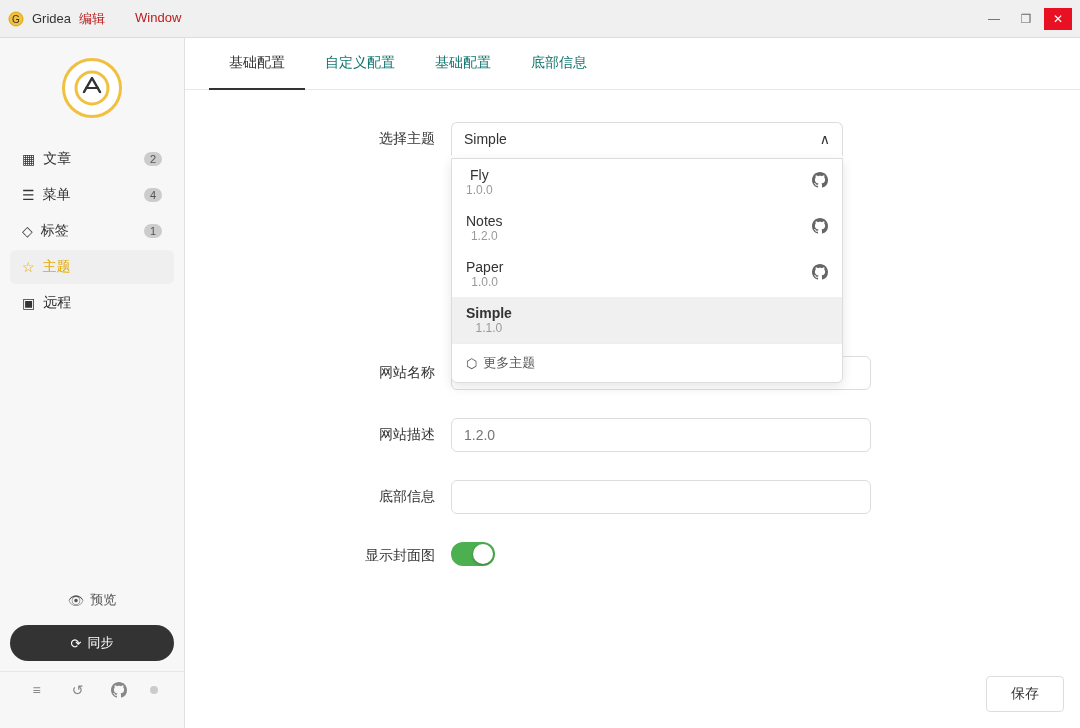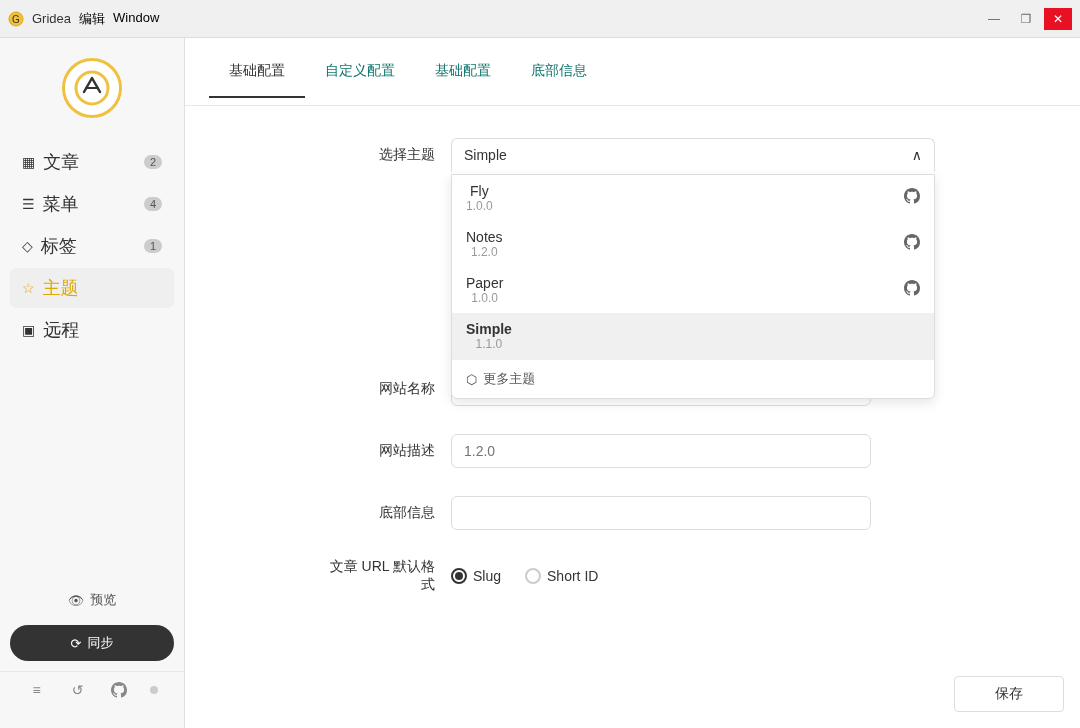--- a/index.html
+++ b/index.html
@@ -32,23 +32,23 @@
     .app-icon {
       width: 16px;
       height: 16px;
     }
     .app-title {
       font-size: 13px;
       color: #333;
     }
     .menu-bar {
       display: flex;
-      gap: 8px;
+      gap: 30px;
       font-size: 13px;
-      color: #000000;
+      color: #b91c1c;
       justify-content: flex-end;
     }
     .titlebar-controls {
       display: flex;
       gap: 4px;
     }
     .wnd-btn {
       width: 28px;
       height: 22px;
       border: none;
@@ -110,21 +110,21 @@
       font-size: 14px;
       color: #333;
       margin-bottom: 2px;
     }
     .nav-item.active { background: #eeeeee; }
     .nav-item-left {
       display: flex;
       align-items: center;
       gap: 8px;
     }
-    .nav-item-label { font-size: 18px; }
+    .nav-item-label { font-size: 14px; }
     .nav-badge {
       background: #ccc;
       color: #555;
       font-size: 11px;
       padding: 1px 6px;
       border-radius: 10px;
     }
     .nav-item.theme-item .nav-item-label { color: #e0a800; font-weight: 500; }
     .nav-item.theme-item { background: #efefef; }
 
@@ -191,21 +191,21 @@
       background: white;
       display: flex;
       flex-direction: column;
       overflow: hidden;
     }
 
     
     .tabs {
       display: flex;
       border-bottom: 1px solid #e8e8e8;
-      padding: 8px 24px;
+      padding: 0 24px;
     }
     .tab {
       padding: 16px 20px;
       font-size: 14px;
       color: #0f766e;
       cursor: pointer;
       border-bottom: 2px solid transparent;
       margin-bottom: -1px;
     }
     .tab.active { color: #333; border-bottom-color: #333; font-weight: 500; }
@@ -232,21 +232,21 @@
       text-align: right;
       margin-right: 16px;
     }
     .form-control {
       flex: 1;
     }
 
     
     .dropdown-wrapper {
       position: relative;
-      width: 484px;
+      width: 392px;
       text-align: center;
     }
     .dropdown-selected {
       display: flex;
       align-items: center;
       justify-content: space-between;
       border: 1px solid #ddd;
       border-radius: 6px 6px 0 0;
       padding: 8px 12px;
       background: white;
@@ -398,21 +398,21 @@
     
     .save-btn-container {
       position: absolute;
       bottom: 16px;
       right: 16px;
     }
     .save-btn {
       background: white;
       border: 1px solid #ddd;
       border-radius: 4px;
-      padding: 8px 40px;
+      padding: 8px 24px;
       font-size: 14px;
       color: #333;
       cursor: pointer;
     }
   </style>
 </head>
 <body>
 
 <div class="titlebar">
   <div class="titlebar-left">
@@ -592,40 +592,31 @@
         </div>
       </div>
 
       <div class="form-row">
         <label class="form-label">底部信息</label>
         <div class="form-control">
           <input class="text-input" value="" placeholder="" style="">
         </div>
       </div>
 
-
-
-
       <div class="form-row">
-        <label class="form-label">文章 URL 默认格式</label>
+        <label class="form-label">显示封面图</label>
         <div class="form-control">
-          <div class="radio-group">
-            <label class="radio-option">
-              <div class="radio-circle checked">
-                <div class="radio-dot"></div>
-              </div>
-              <span>Slug</span>
-            </label>
-            <label class="radio-option">
-              <div class="radio-circle"></div>
-              <span>Short ID</span>
-            </label>
+          <div class="toggle-switch">
+            <div class="toggle-thumb"></div>
           </div>
         </div>
       </div>
+
+
+
 
     </div>
 
     <div class="save-btn-container">
       <button class="save-btn">保存</button>
     </div>
 
   </div>
 </div>
 

